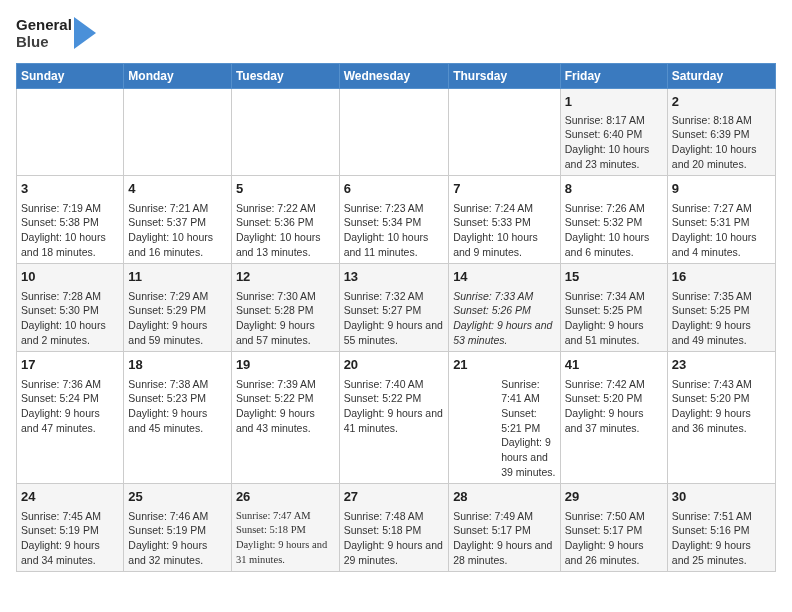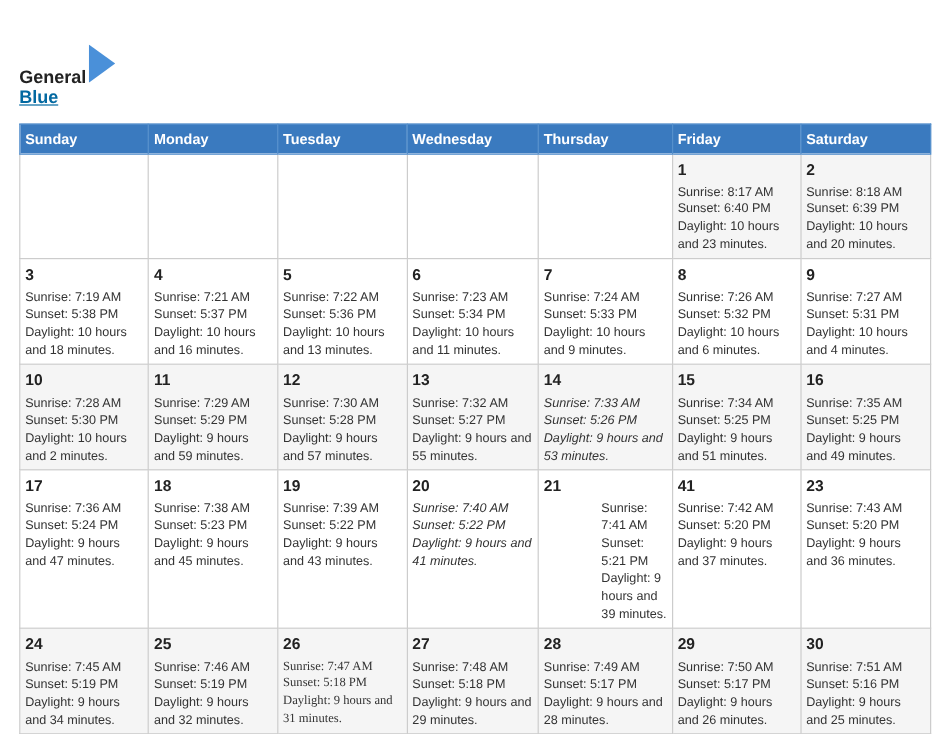--- a/index.html
+++ b/index.html
@@ -79,22 +79,22 @@
       background: #fff !important;
     }
   </style>
 </head>
 <body>
 
 <div class="header-section">
   <div class="logo">
     <div style="display:flex;align-items:center;gap:2px;">
       <div style="font-size:15px;font-weight:bold;line-height:1.15;color:#222;">
-        <span style="display:block;margin-top:40px;">General</span>
-        <span style="display:block;color:#0369a1;text-decoration:underline;">Blue</span>
+        <span style="display:block;">General</span>
+        <span style="display:block;color:#404040;">Blue</span>
       </div>
       <svg width="22" height="32" viewBox="0 0 22 32">
         <polygon points="0,0 22,16 0,32" fill="#4a90d9"></polygon>
       </svg>
     </div>
   </div>
   <div class="title-block">
     <div class="month-title"></div>
     <div class="location-title"></div>
   </div>
@@ -234,21 +234,21 @@
 Daylight: 9 hours and 45 minutes.</div>
         </td>
         <td>
           <div class="day-num">19</div>
           <div class="day-info" style="white-space: pre-line;">Sunrise: 7:39 AM
 Sunset: 5:22 PM
 Daylight: 9 hours and 43 minutes.</div>
         </td>
         <td>
           <div class="day-num">20</div>
-          <div class="day-info" style="white-space: pre-line; font-style: italic;">Sunrise: 7:40 AM
+          <div class="day-info" style="white-space: pre-line;">Sunrise: 7:40 AM
 Sunset: 5:22 PM
 Daylight: 9 hours and 41 minutes.</div>
         </td>
         <td>
           <div class="day-num">21</div>
           <div class="day-info" style="white-space: pre-line; margin-left: 48px;">Sunrise: 7:41 AM
 Sunset: 5:21 PM
 Daylight: 9 hours and 39 minutes.</div>
         </td>
         <td>

